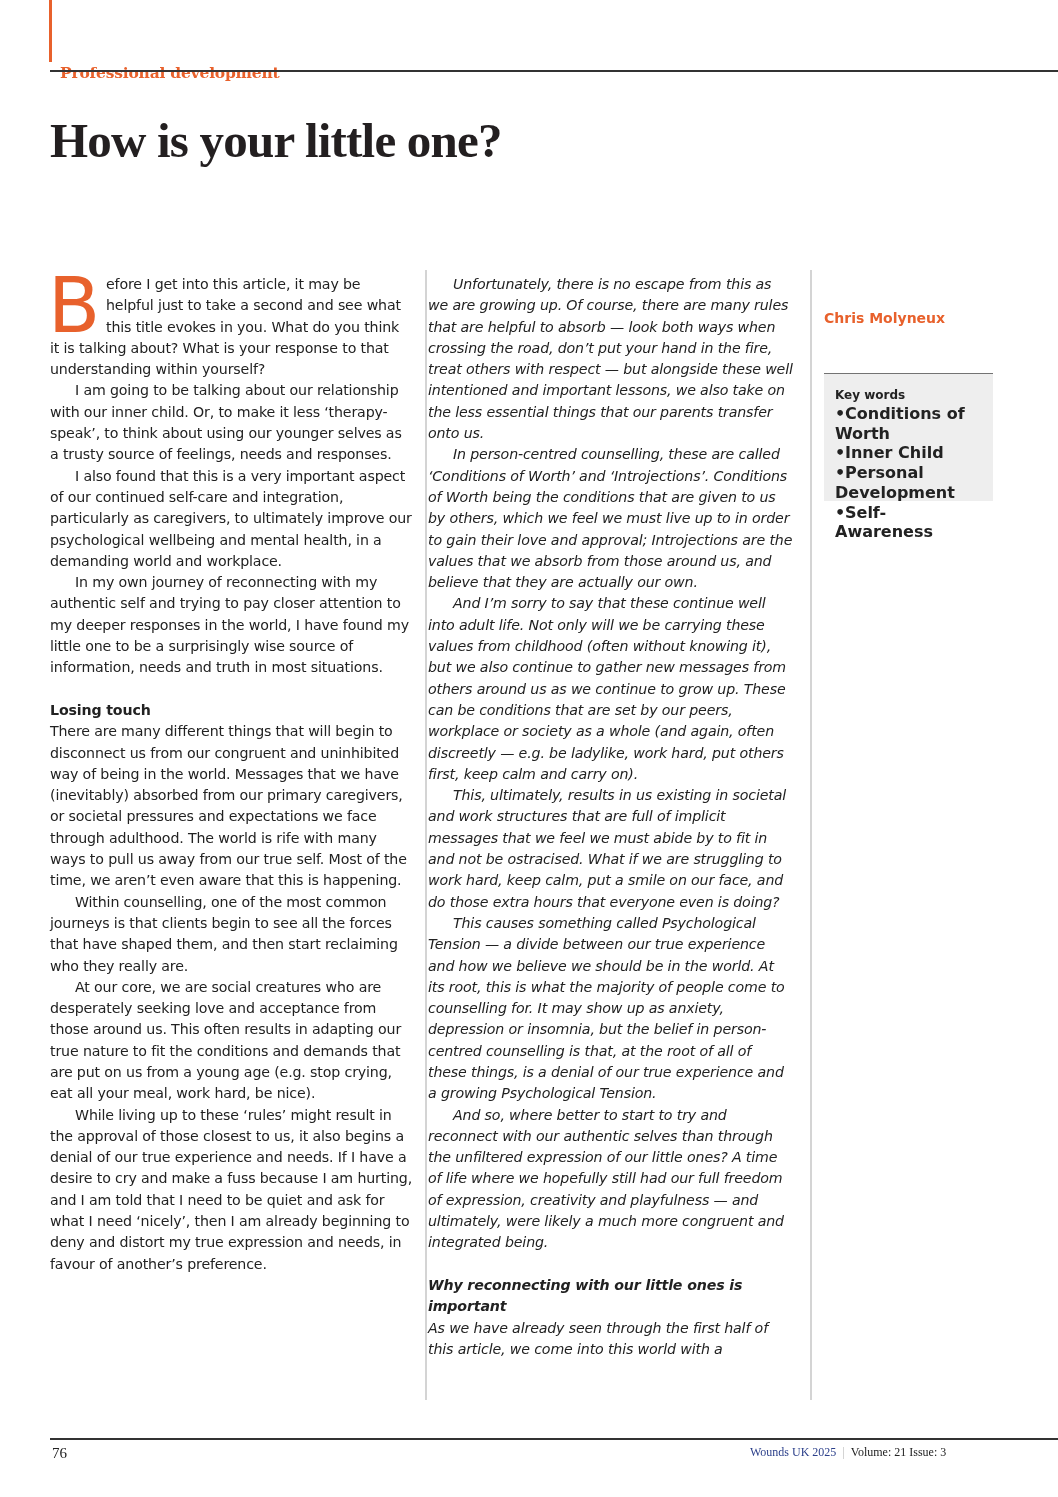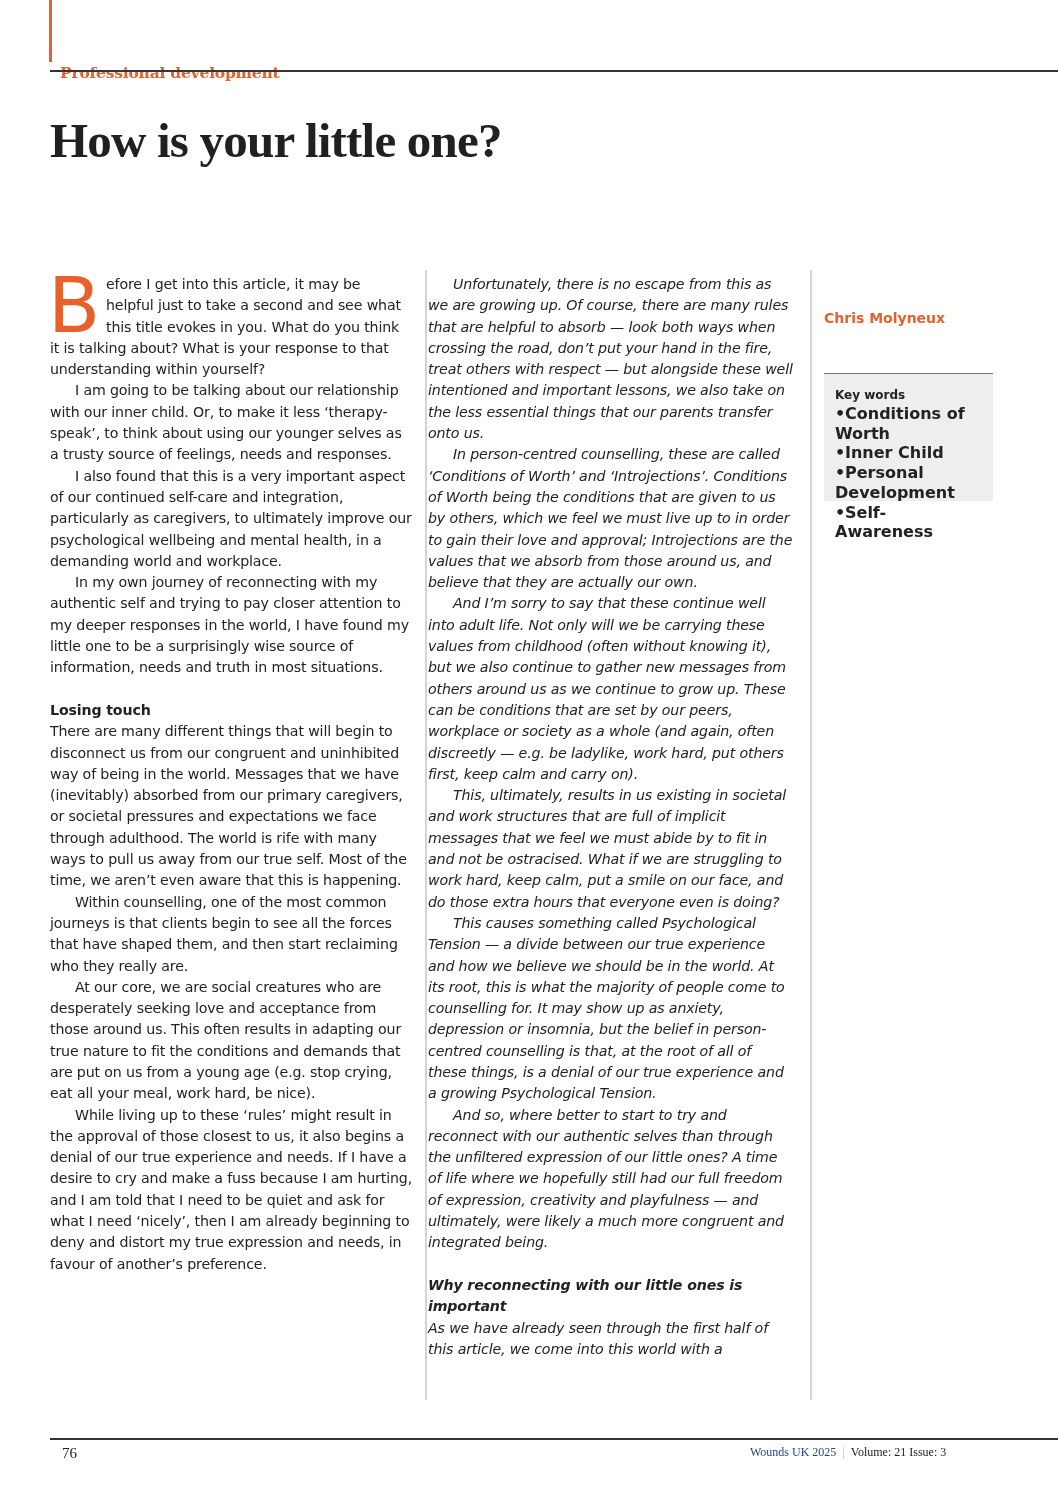--- a/index.html
+++ b/index.html
@@ -30,21 +30,21 @@
   .author-name { font-size: 14px; font-weight: bold; color: #e8612c; line-height: 20px; }
   .author-role { font-size: 13px; font-style: italic; color: #222; line-height: 19px; margin-top: 2px; }
 
   .keywords { position: absolute; left: 824px; top: 373px; width: 169px; height: 128px; background: #eeeeee; border-top: 1px solid #737373; padding: 12px 10px 0 11px; }
   .kw-title { font-size: 12px; font-weight: bold; line-height: 18px; color: #222; }
   .kw-list { list-style: none; }
   .kw-list li { font-size: 16px; line-height: 19.7px; color: #222; font-weight: bold; }
   .kw-list li .bullet { display: inline-block; width: 10px; }
 
   .bottom-rule { position: absolute; left: 50px; top: 1438px; width: 1008px; height: 2px; background: #333333; }
-  .page-num { position: absolute; left: 62px; top: 1445px; font-family: "Liberation Serif", serif; font-size: 15px; color: #222; }
+  .page-num { position: absolute; left: 52px; top: 1445px; font-family: "Liberation Serif", serif; font-size: 15px; color: #222; }
   .footer-right { position: absolute; left: 750px; top: 1445px; font-family: "Liberation Serif", serif; font-size: 12px; }
   .journal { color: #2b3f8a; }
   .sep { color: #bbbbbb; margin: 0 6px; }
   .volume { color: #222; }
 </style>
 </head>
 <body>
 
 <div class="orange-bar"></div>
 <div class="section-label">Professional development</div>

